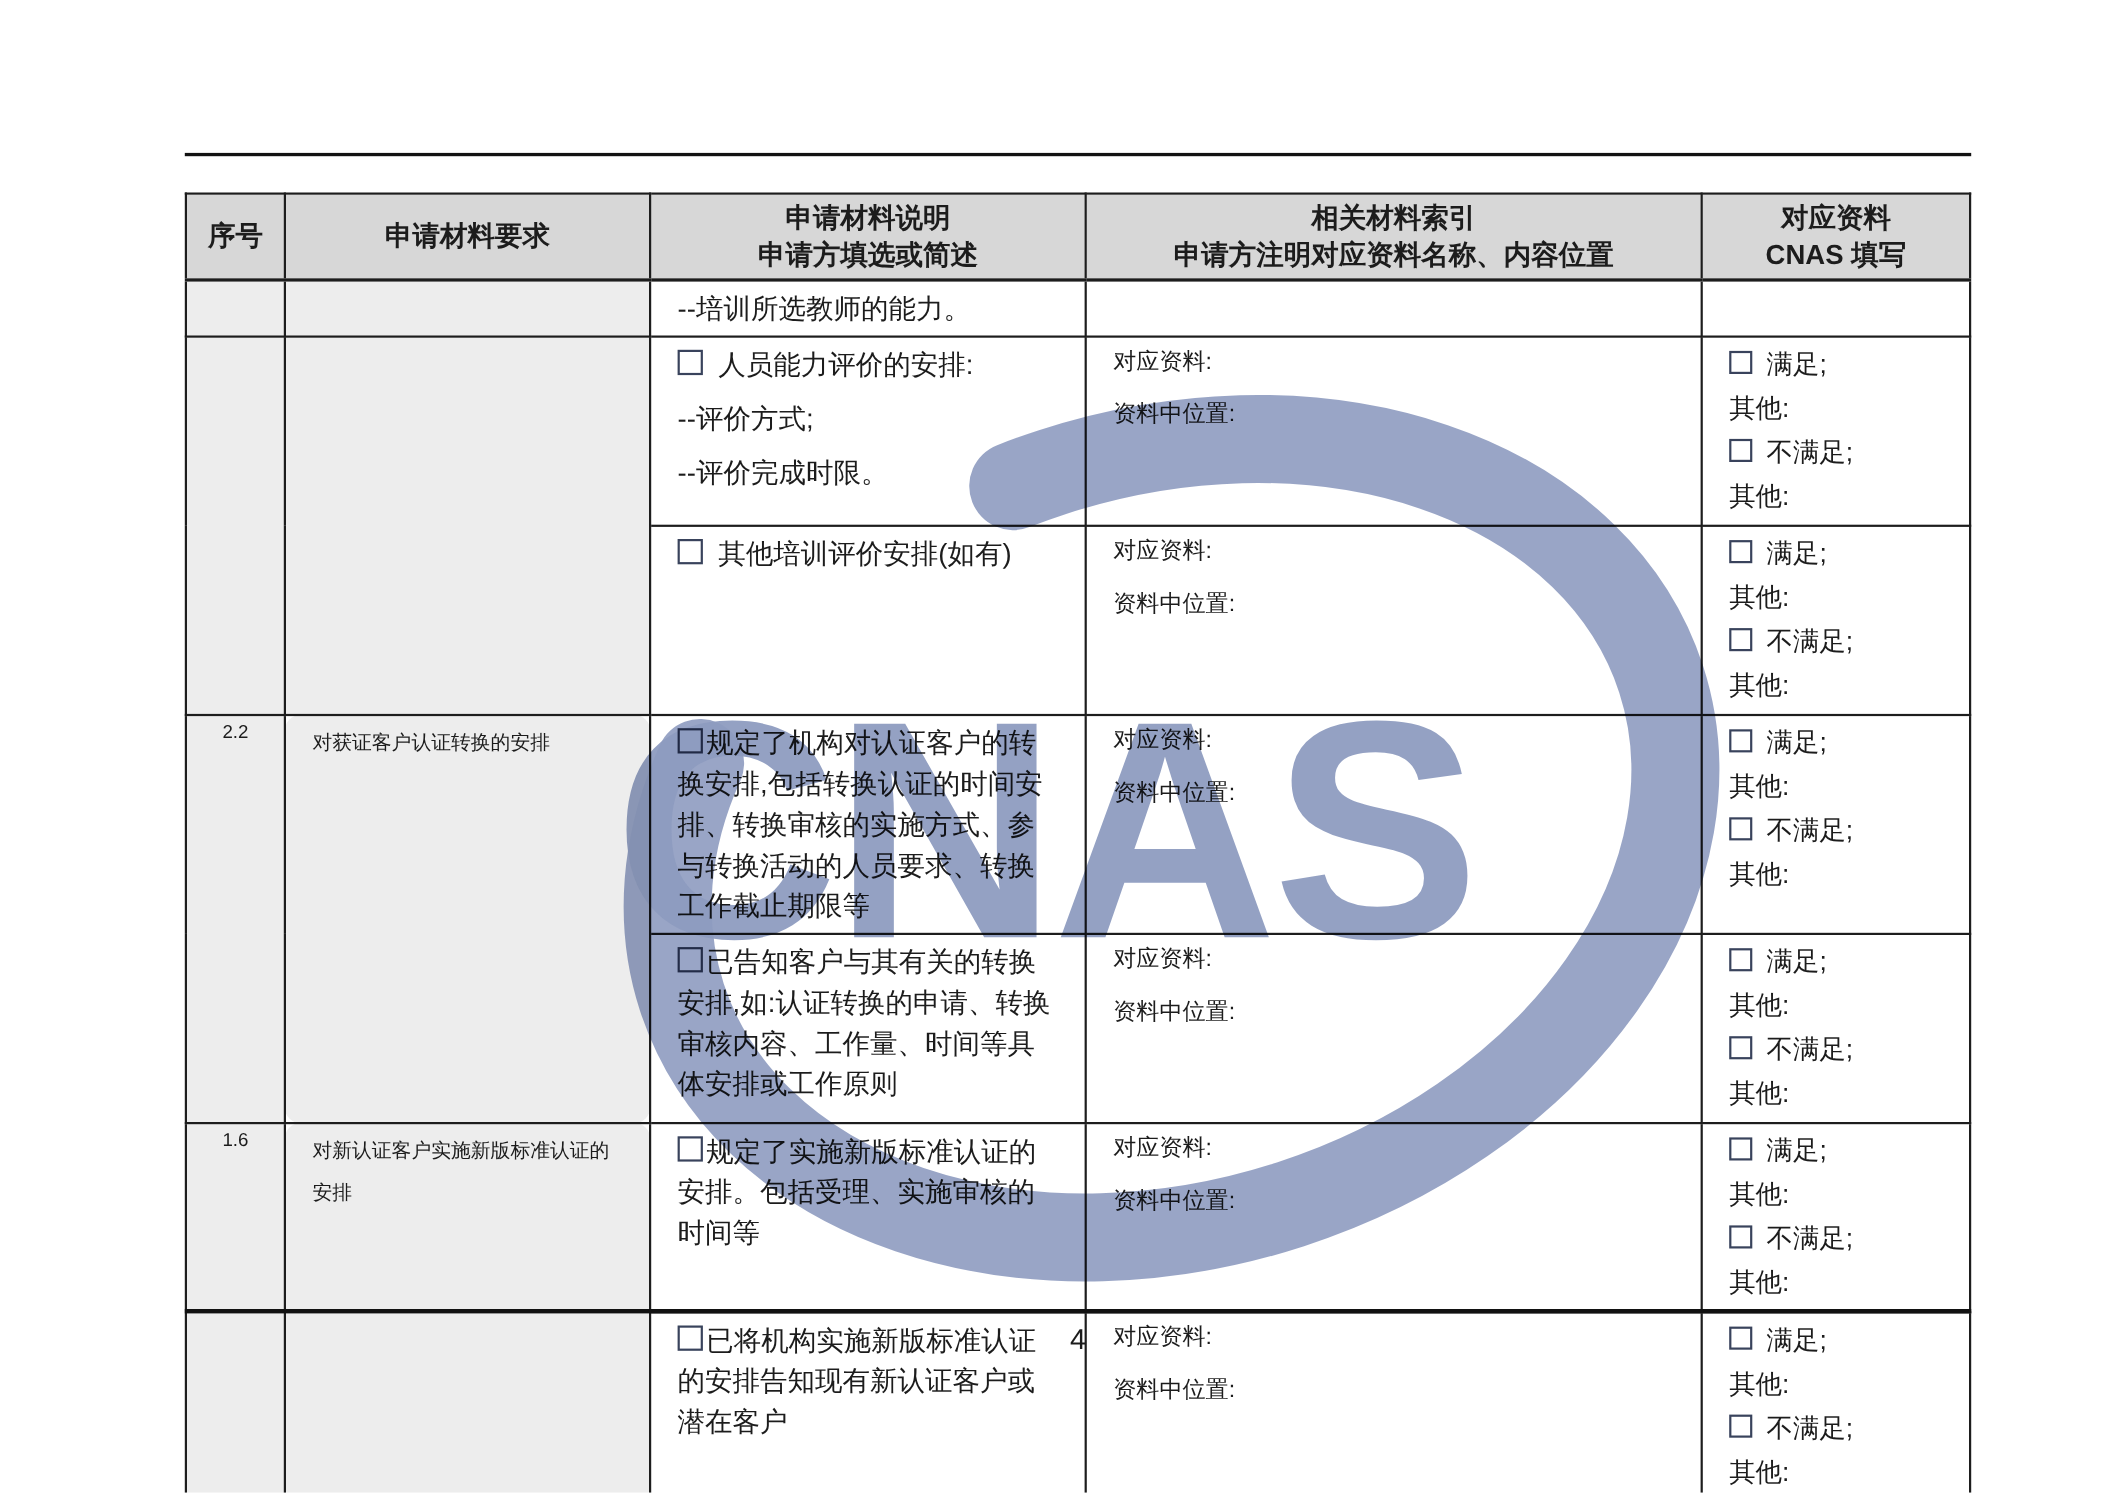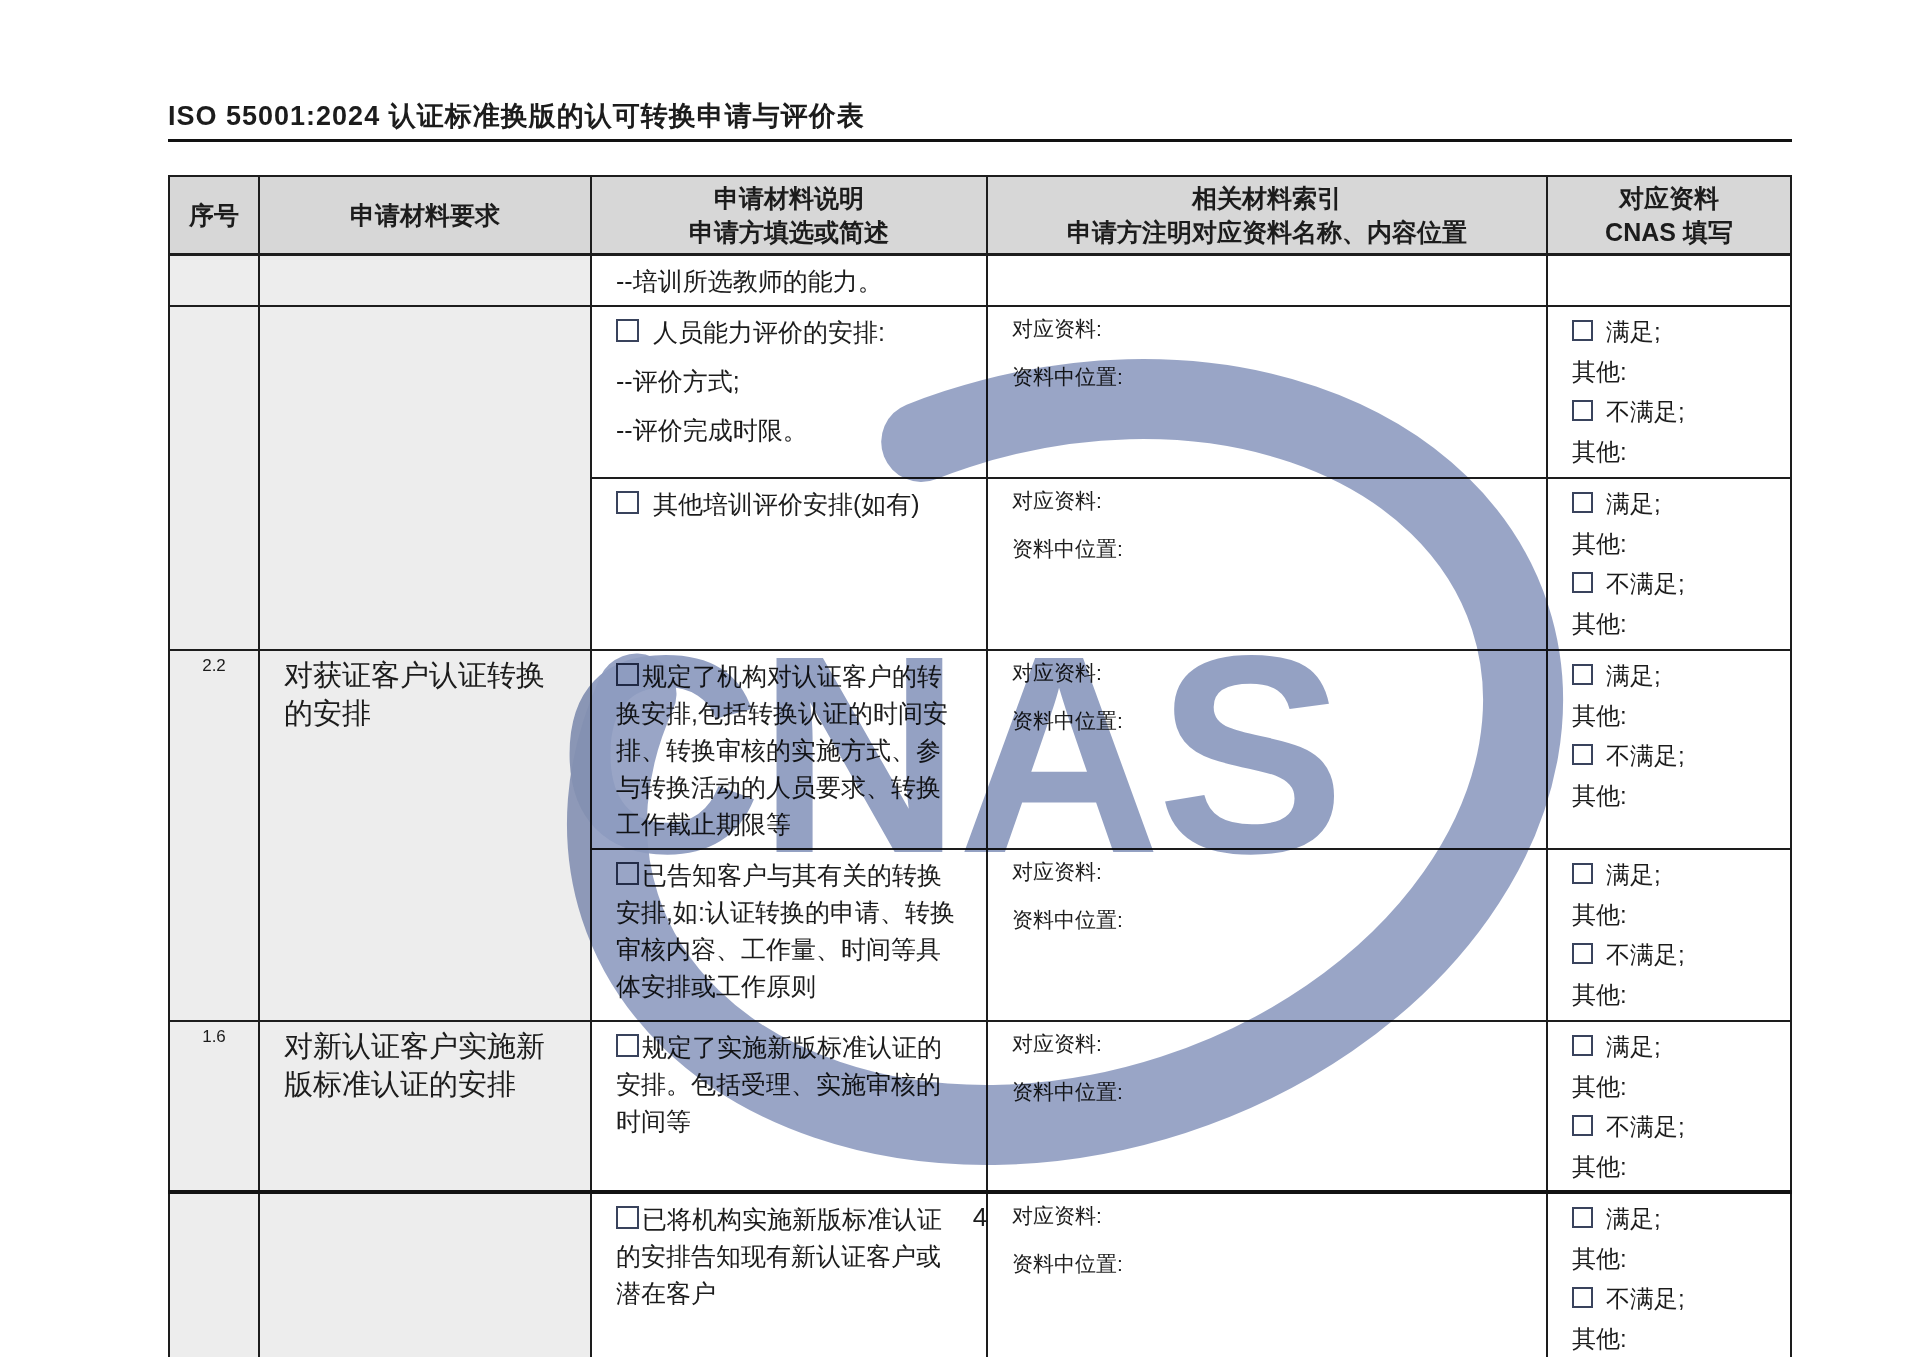--- a/index.html
+++ b/index.html
@@ -19,21 +19,21 @@
   }
   table.main th, table.main td{
     border:2px solid #1d1d1d;vertical-align:top;padding:5px 24px;overflow:hidden;
   }
   table.main th{
     background:#d7d7d7;font-size:25px;font-weight:bold;text-align:center;vertical-align:middle;
     line-height:34px;padding:4px 6px;border-bottom:3px solid #1d1d1d;
   }
   td.gray{background:#ededed;}
   td.seq{font-size:17px;text-align:center;padding-top:10px;}
-  td.req{font-size:29px;line-height:38px;padding-top:10px;padding-left:12px;}
+  td.req{font-size:18px;line-height:38px;padding-top:10px;padding-left:12px;border-radius:14px;}
   td.desc{font-size:25px;line-height:37px;padding-left:10px;}
   td.desc .dline{margin-top:12px;}
   td.desc .first{margin-top:2px;}
   td.mat{font-size:21px;line-height:34px;padding-left:10px;}
   td.mat .pos{margin-top:14px;}
   td.rev{font-size:24px;line-height:40px;padding-left:8px;}
   .cb{
     display:inline-block;width:19px;height:19px;border:2px solid #39435c;background:transparent;
     vertical-align:-1px;
   }
@@ -46,21 +46,20 @@
   .wm{
     position:absolute;left:0;top:0;width:1920px;height:1357px;pointer-events:none;
     mix-blend-mode:multiply;
   }
 </style>
 </head>
 <body>
 
 <div class="page">
 
-  <div class="doc-title">ISO 55001:2024 认证标准换版的认可转换申请与评价表</div>
   <div class="title-rule"></div>
 
   <table class="main">
     <colgroup>
       <col style="width:90px">
         <col style="width:332px">
         <col style="width:396px">
         <col style="width:560px">
         <col style="width:244px">
     </colgroup>

